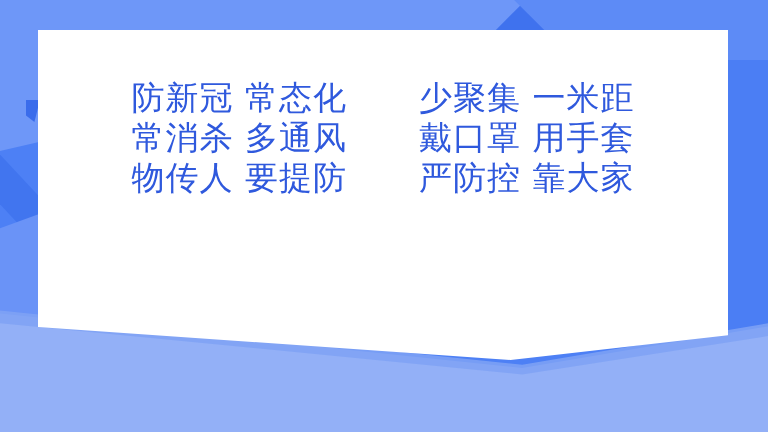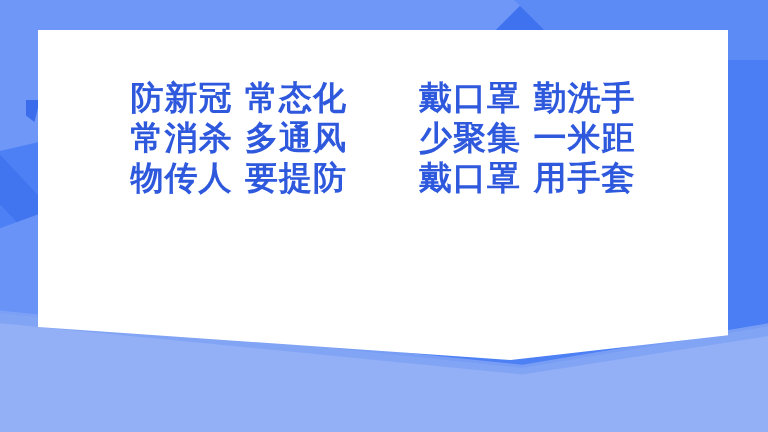--- a/index.html
+++ b/index.html
@@ -155,21 +155,21 @@
     box-sizing: border-box;
     gap: 72px;
   }
   .column {
     display: flex;
     flex-direction: column;
   }
   .slogan-row {
     font-size: 33px;
     line-height: 40px;
-    font-weight: 700;
+    font-weight: 400;
     color: #2f59dd;
     letter-spacing: 1px;
     white-space: pre;
   }
 </style>
 </head>
 <body>
 
 <div id="poster">
 
@@ -190,20 +190,20 @@
 
   <div class="slogans">
 
     <div class="column">
       <div class="slogan-row">防新冠 常态化</div>
       <div class="slogan-row">常消杀 多通风</div>
       <div class="slogan-row">物传人 要提防</div>
     </div>
 
     <div class="column">
-      <div class="slogan-row">戴口罩 勤洗手</div>
       <div class="slogan-row">少聚集 一米距</div>
       <div class="slogan-row">戴口罩 用手套</div>
+      <div class="slogan-row">严防控 靠大家</div>
     </div>
 
   </div>
 
 </div>
 
 </body></html>

